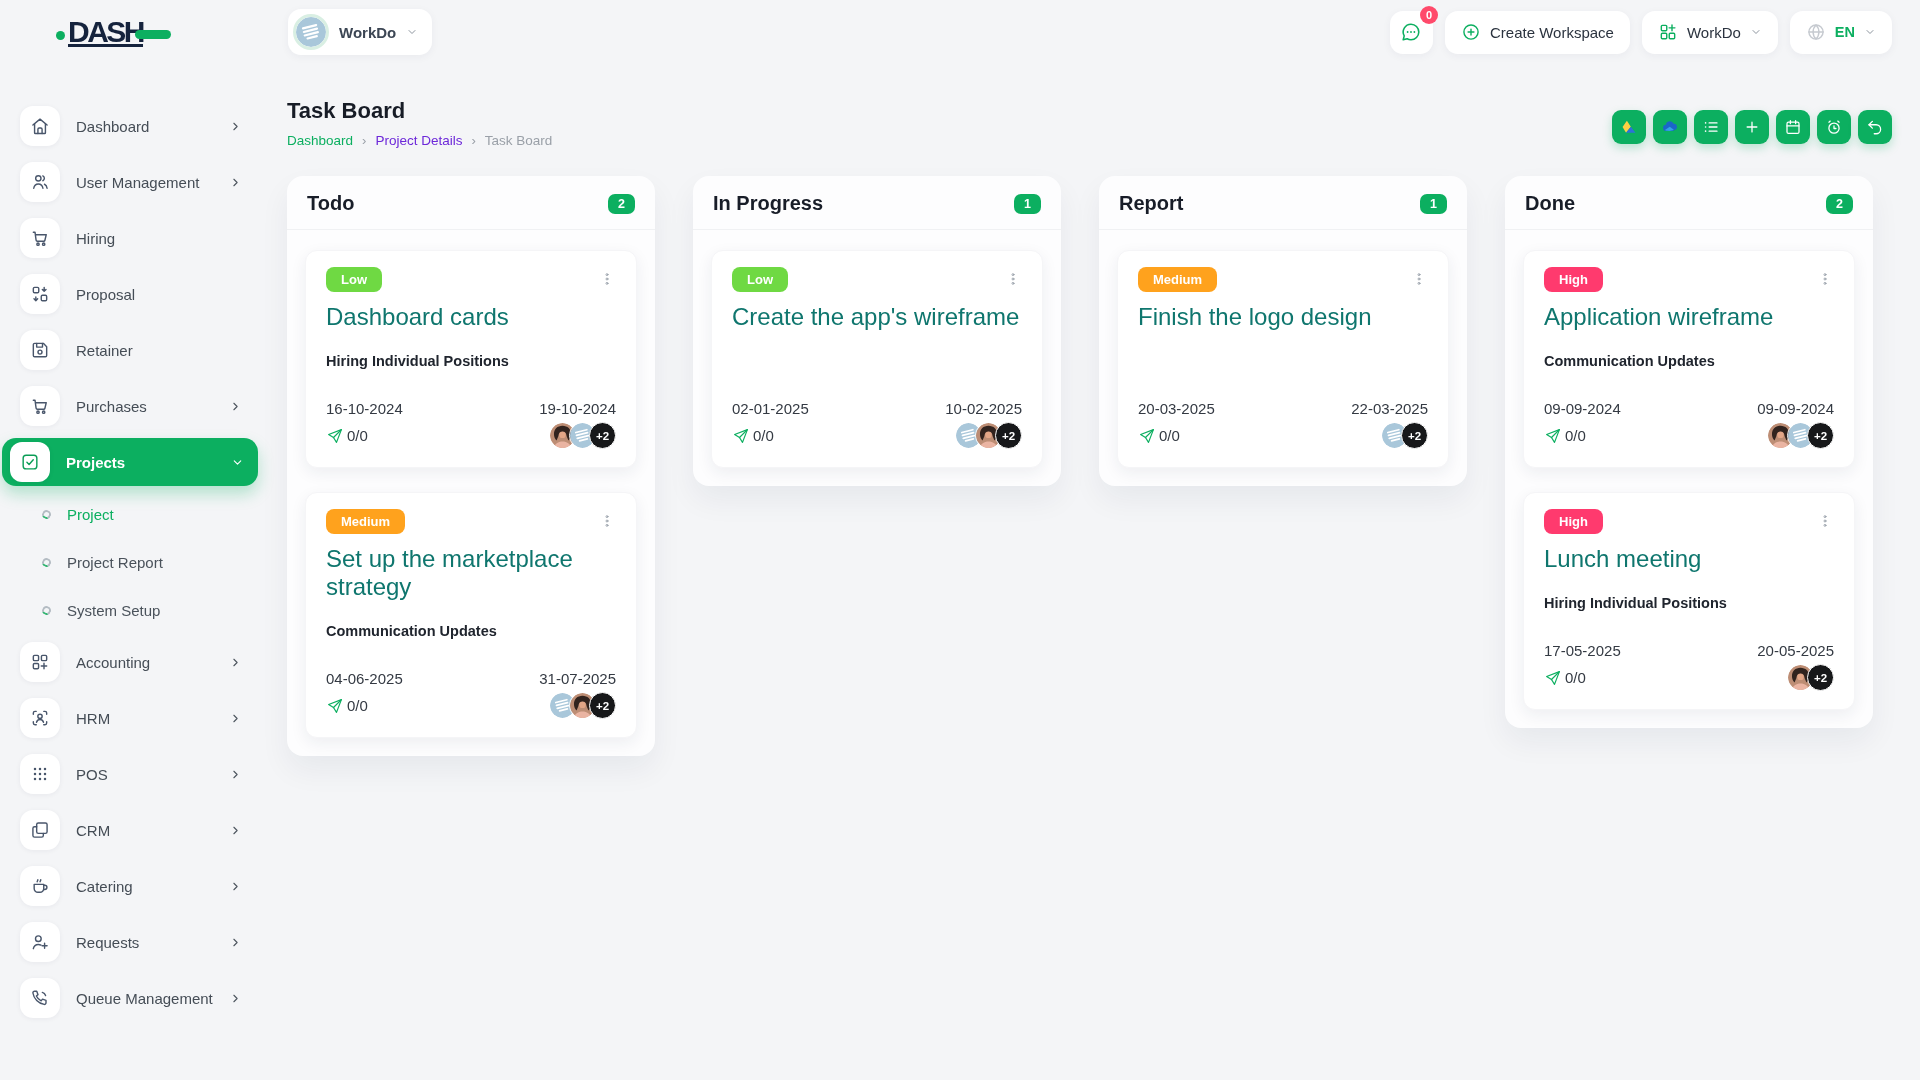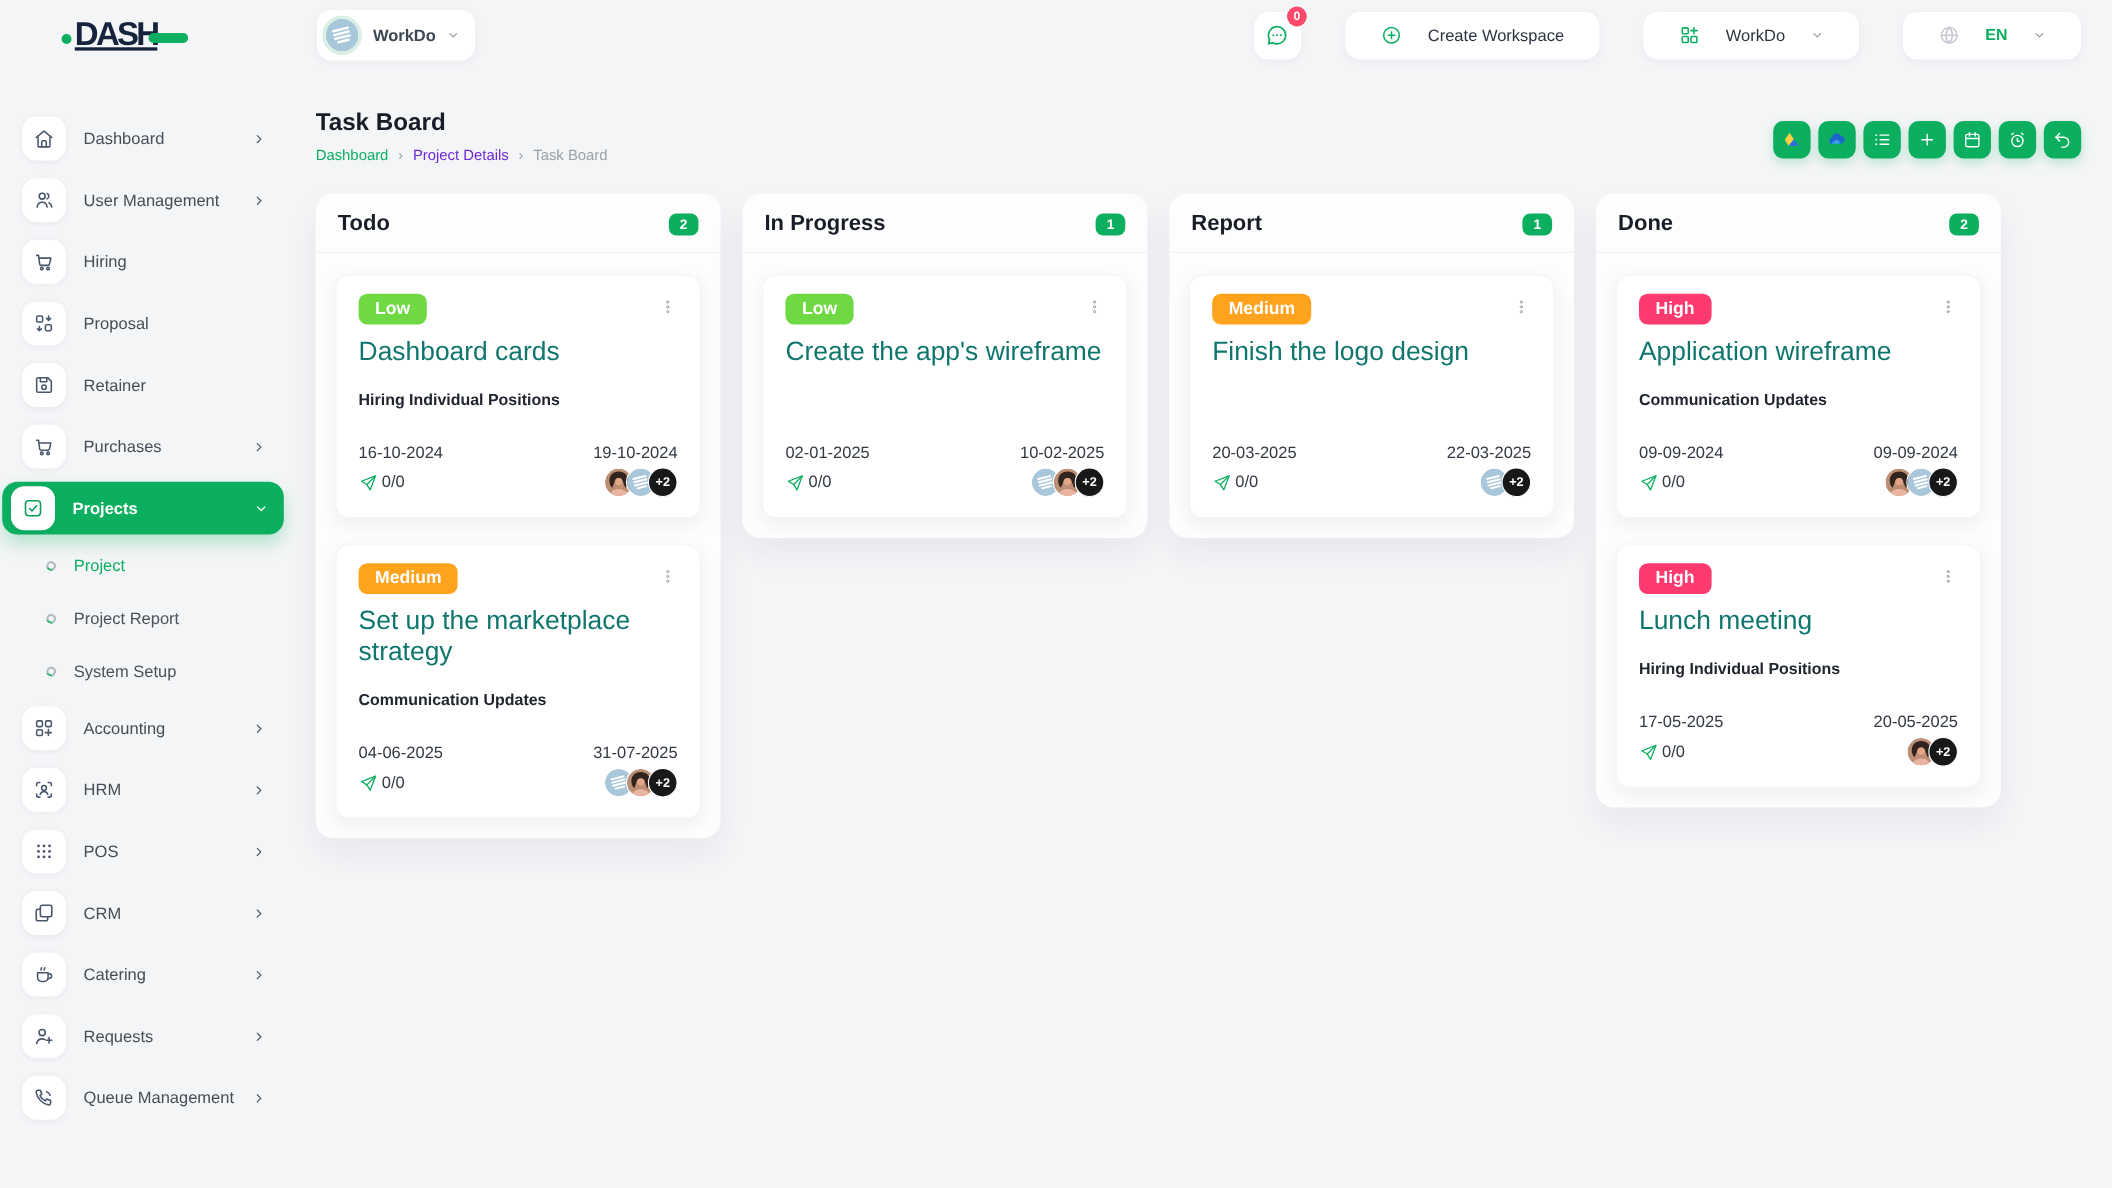--- a/index.html
+++ b/index.html
@@ -36,48 +36,48 @@
   .ws-pill { height:46px; padding:0 14px 0 5px; gap:10px; }
   .ws-avatar { width:36px; height:36px; border-radius:50%; border:3px solid #d9efe3; overflow:hidden; flex:none; }
   .ws-avatar svg { width:100%; height:100%; }
   .ws-label { font-size:15px; font-weight:600; color:#3c4654; }
   .chev-sm { color:#8d959e; }
   .chev-sm svg { width:12px; height:12px; }
   .top-right { margin-left:auto; display:flex; align-items:center; gap:12px; }
   .icon-btn { width:43px; height:43px; justify-content:center; position:relative; color:#0CAF60; }
   .icon-btn svg { width:22px; height:22px; }
   .msg-badge { position:absolute; top:-5px; right:-5px; min-width:18px; height:18px; border-radius:9px; background:#FF4A6B; color:#fff; font-size:11px; font-weight:700; display:flex; align-items:center; justify-content:center; padding:0 4px; }
-  .btn-pill { height:43px; padding:0 32px; gap:23px; font-size:15px; color:#2b333f; font-weight:500;margin-left:28px; }
+  .btn-pill { height:43px; padding:0 16px; gap:9px; font-size:15px; color:#2b333f; font-weight:500; }
   .btn-pill .lead-icon { color:#0CAF60; } .btn-pill .lead-icon svg { width:20px; height:20px; }
   .lang-pill .lead-icon { color:#c6cad0; }
   .lang-label { color:#0CAF60; font-weight:700; font-size:14.5px; }
 
   
   .page-head { position:absolute; left:287px; top:98px; }
   .page-title { font-size:22px; font-weight:700; color:#171c26; }
   .breadcrumb { margin-top:9px; display:flex; align-items:center; gap:9px; font-size:13.5px; }
   .bc-link { color:#0CAF60; cursor:pointer; text-decoration:none; }
   .bc-mid { color:#6d28d9; cursor:pointer; text-decoration:none; }
   .bc-cur { color:#9aa0a8; }
   .bc-sep { color:#9aa0a8; font-size:13px; }
   .page-toolbar { position:absolute; top:110px; right:28px; display:flex; gap:7px; }
   .tool-btn { width:34px; height:34px; border-radius:9px; background:#0CAF60; border:none; display:flex; align-items:center; justify-content:center; color:#fff; cursor:pointer; box-shadow:0 4px 10px rgba(12,175,96,.25); }
   .tool-btn svg { width:18px; height:18px; }
 
   
-  .board { position:absolute; left:287px; top:176px; display:flex; gap:20px; }
+  .board { position:absolute; left:287px; top:176px; display:flex; gap:38px; }
   .column { width:368px; background:#fdfdfe; border-radius:16px; box-shadow:0 14px 30px rgba(25,35,60,.06); align-self:flex-start; }
   .col-head { display:flex; align-items:center; justify-content:space-between; padding:16px 20px 14px; border-bottom:1px solid #f0f1f3; }
   .col-name { font-size:20px; font-weight:700; color:#181d28; }
   .col-count { color:#fff; font-size:12.5px; font-weight:700; padding:3px 10px; border-radius:7px; }
   .col-cards { padding:20px 18px 18px; }
   .card { background:#fff; border-radius:12px; padding:16px 20px 18px; box-shadow:0 5px 16px rgba(30,40,70,.07); border:1px solid #f5f5f7; margin-bottom:24px; cursor:grab; }
   .card:last-child { margin-bottom:0; }
   .card-top { display:flex; align-items:flex-start; justify-content:space-between; }
-  .prio { color:#fff; font-size:16px; font-weight:600; padding:5px 15px; border-radius:8px; }
+  .prio { color:#fff; font-size:13px; font-weight:600; padding:5px 15px; border-radius:8px; }
   .card-menu { background:none; border:none; color:#949ca6; cursor:pointer; padding:2px; }
   .card-menu svg { width:14px; height:20px; }
   .card-title { margin-top:11px; font-size:24px; font-weight:400; color:#0f766e; }
   .card-milestone { margin-top:22px; min-height:19px; font-size:14.5px; font-weight:700; color:#20252e; }
   .card-dates { margin-top:28px; display:flex; justify-content:space-between; font-size:15px; color:#343a43; }
   .card-bottom { margin-top:5px; display:flex; justify-content:space-between; align-items:center; }
   .progress { display:flex; align-items:center; gap:3px; font-size:15px; color:#343a43; }
   .progress .send { color:#0CAF60; } .progress .send svg { width:18px; height:18px; }
   .avatars { display:flex; align-items:center; }
   .av { width:27px; height:27px; border-radius:50%; overflow:hidden; border:1.5px solid #fff; margin-left:-7px; flex:none; }

